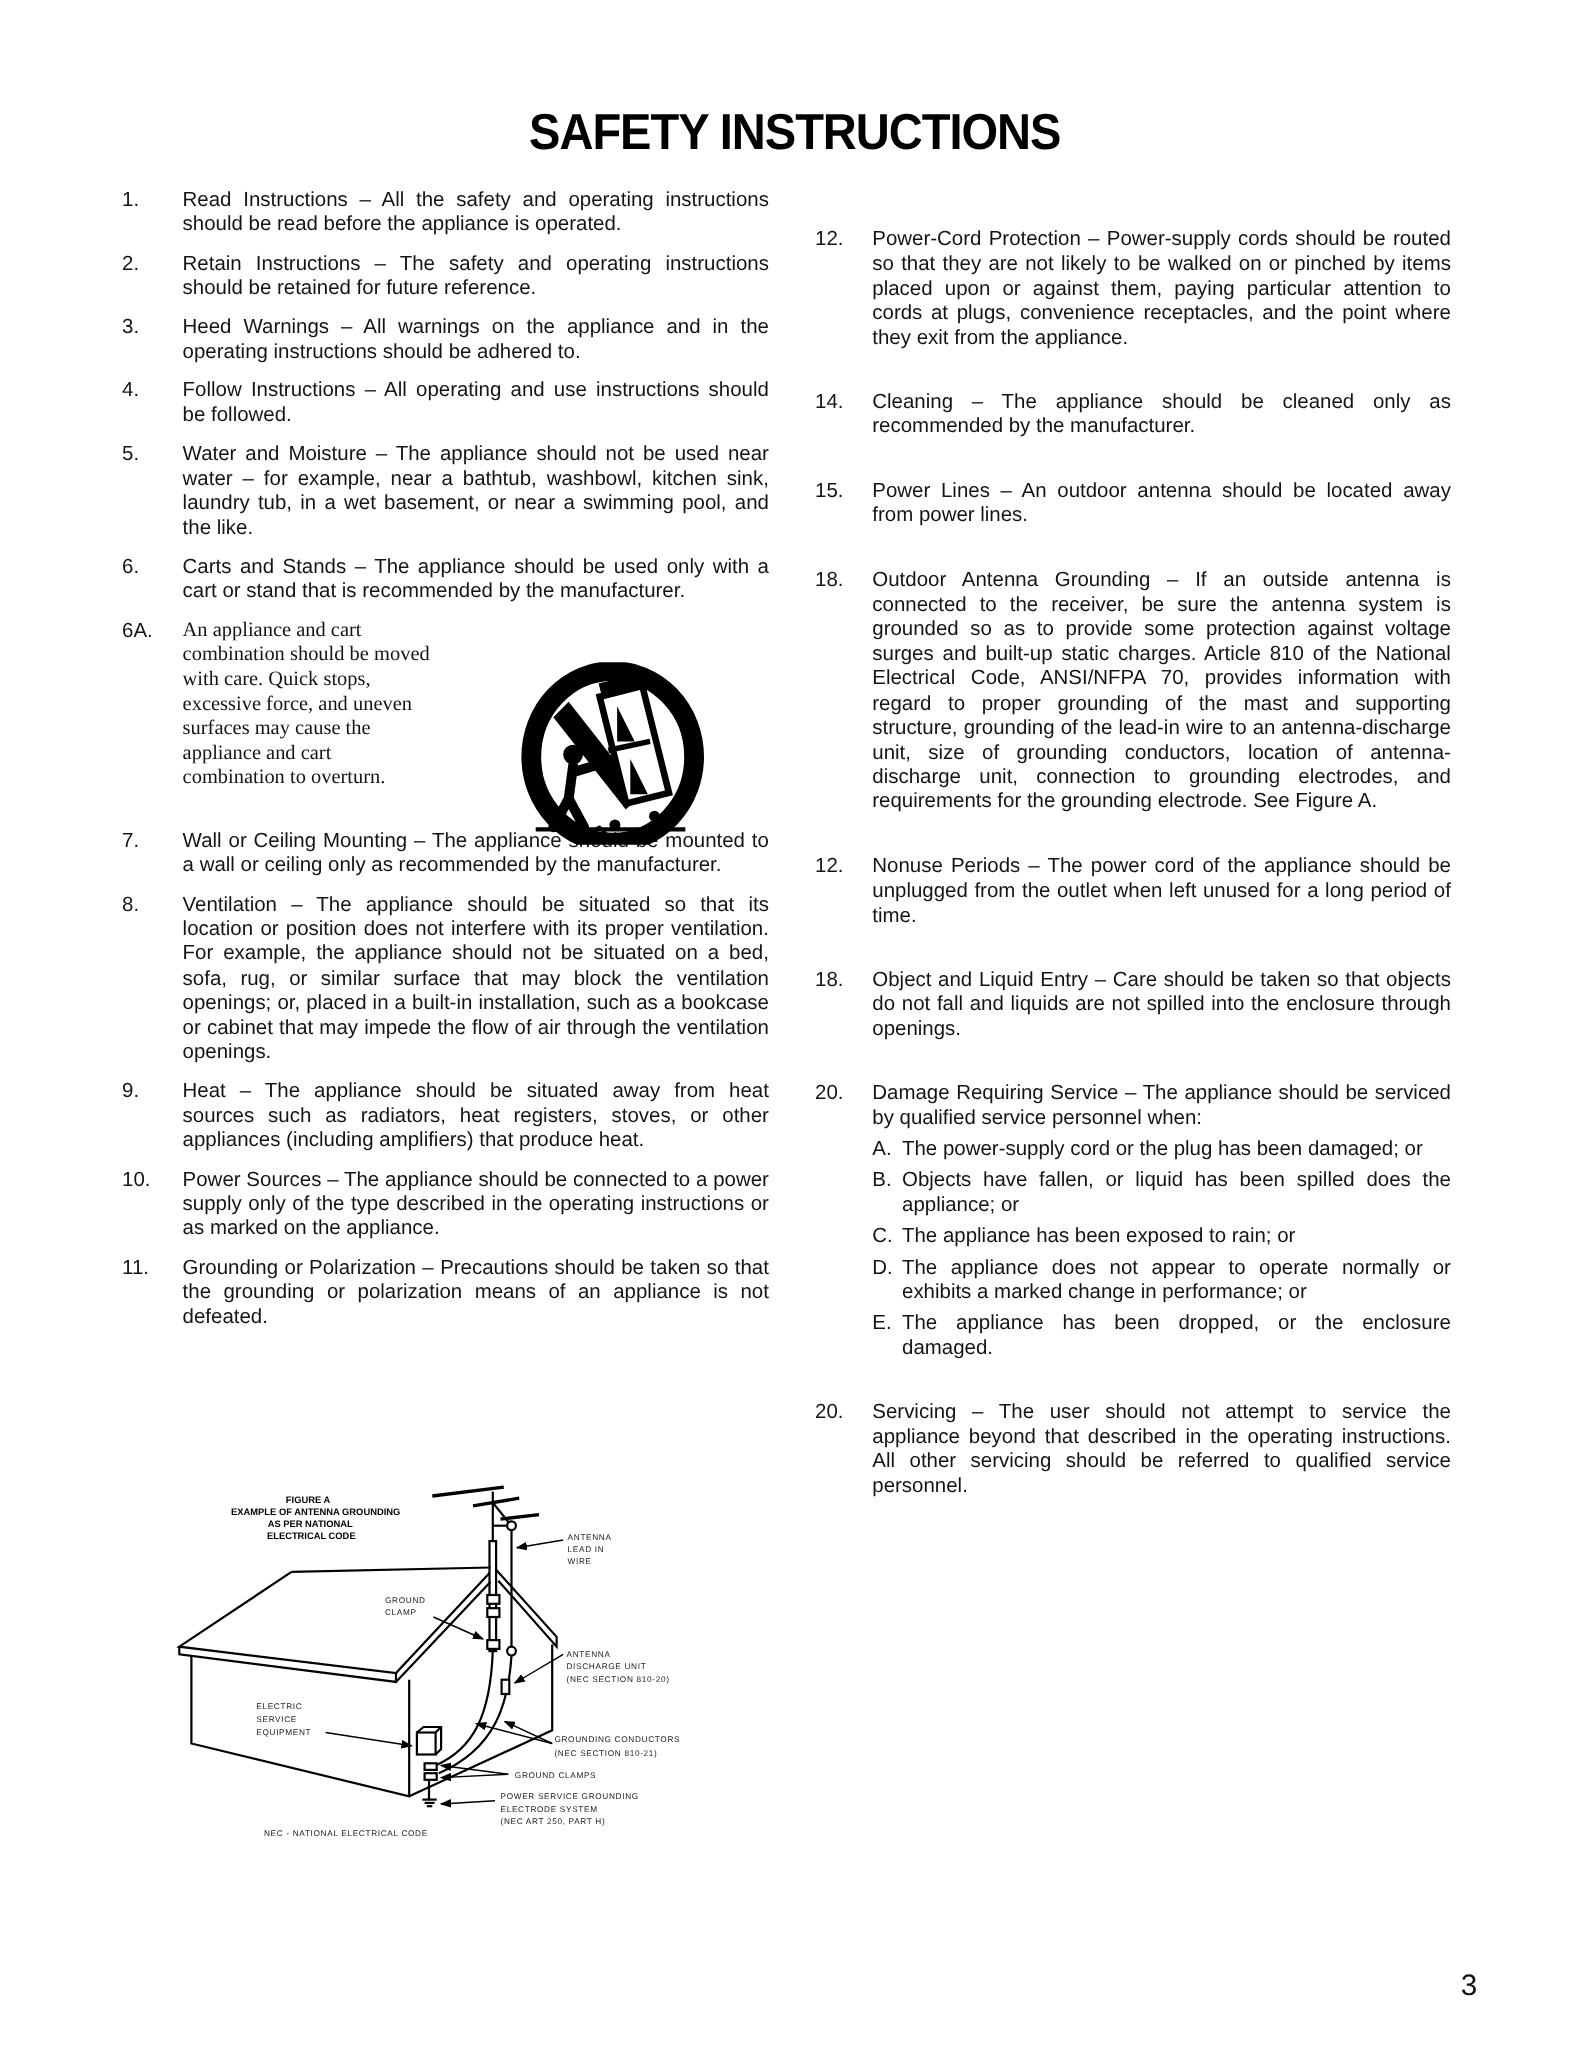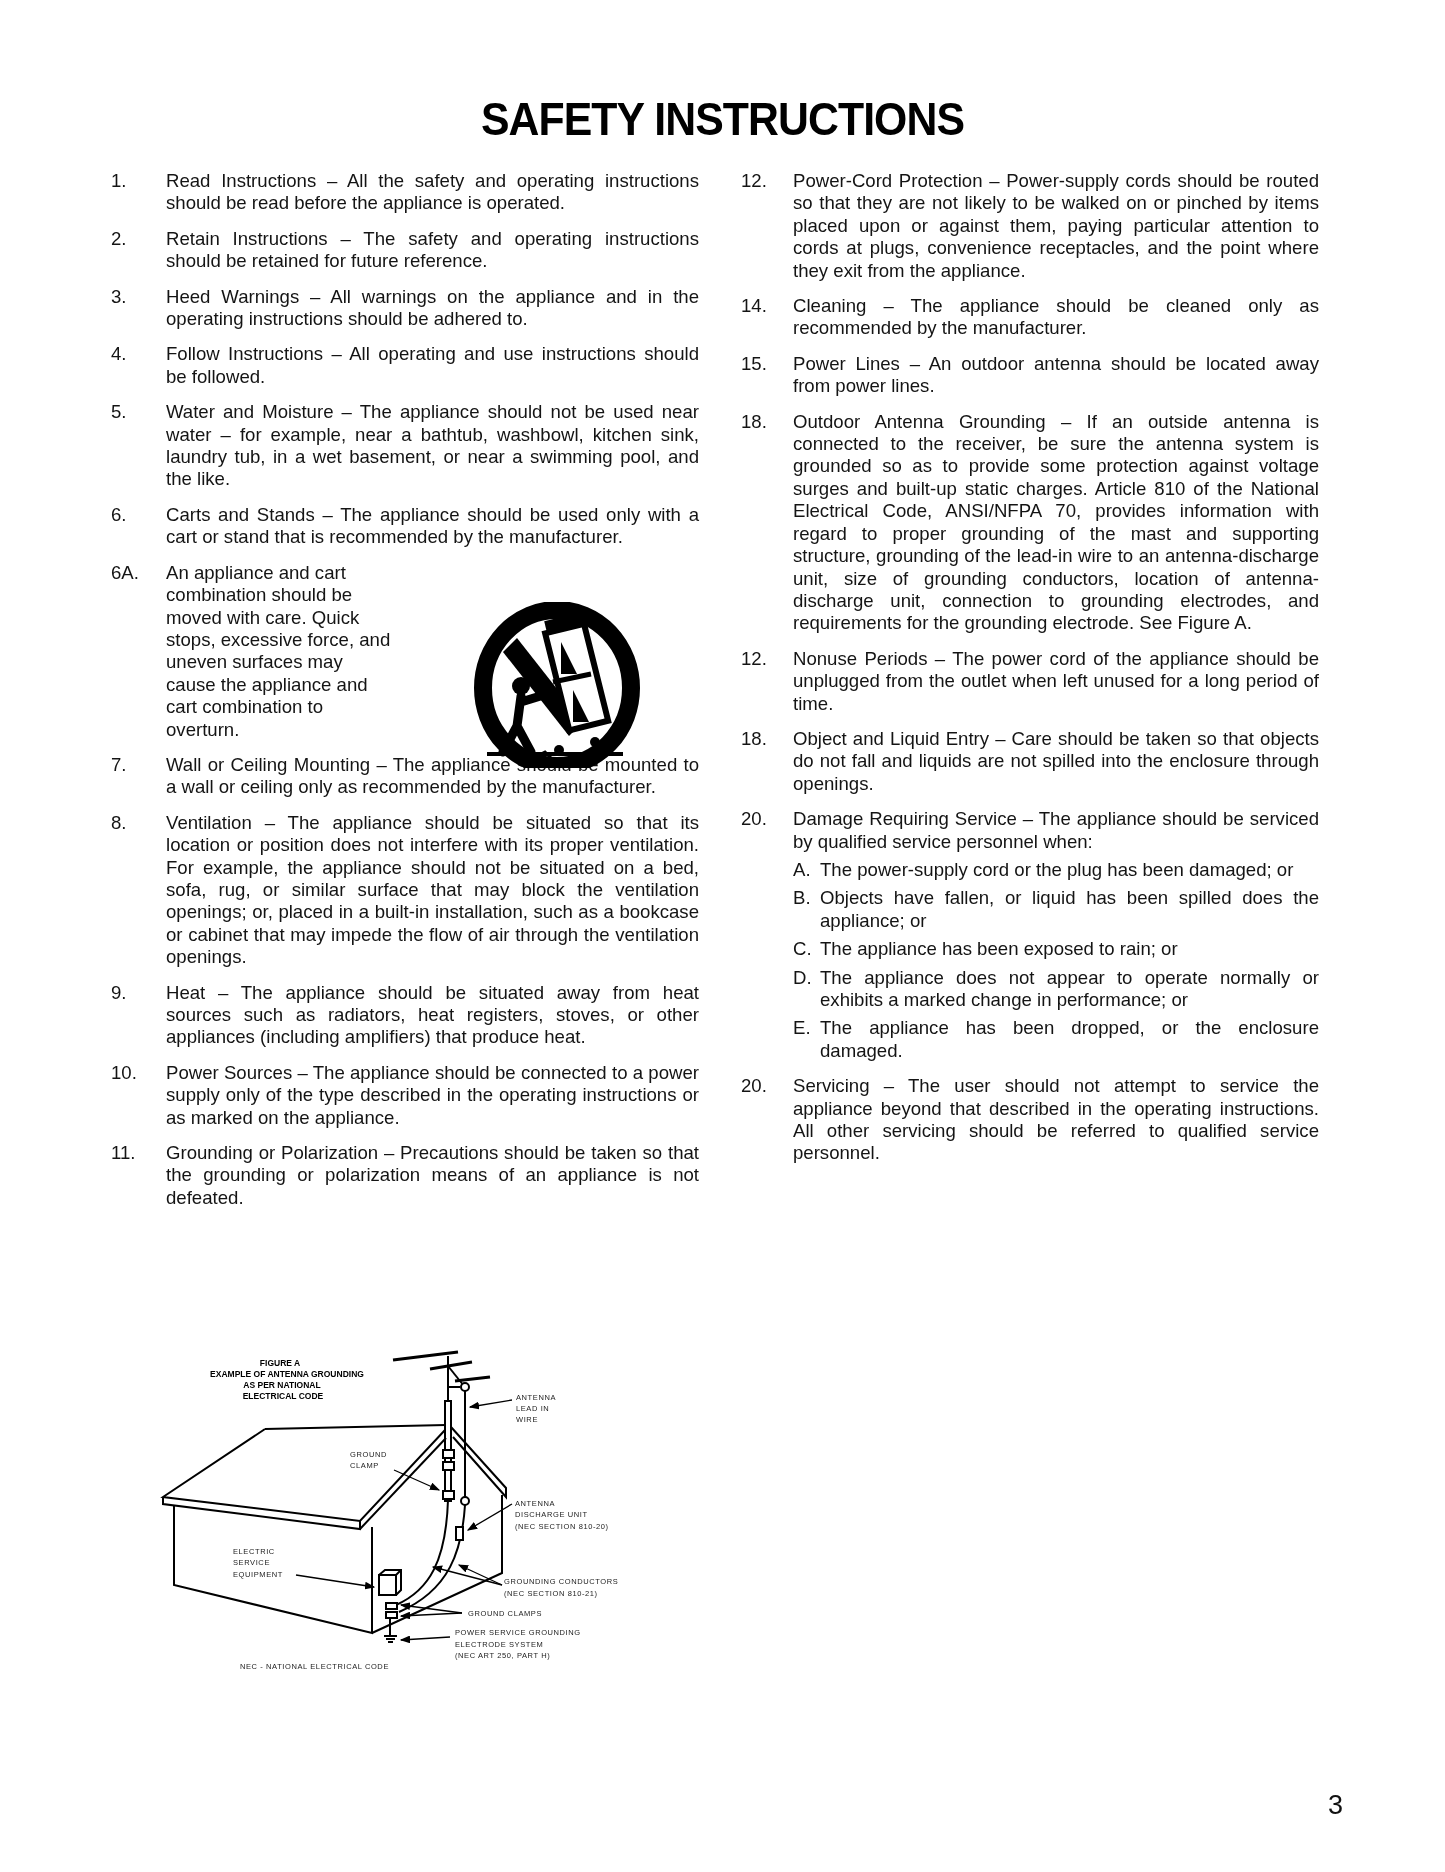--- a/index.html
+++ b/index.html
@@ -6,25 +6,25 @@
   body { width:1445px; height:1872px; position:relative; overflow:hidden;
          font-family:"Liberation Sans", sans-serif; color:#141414; }
   .title { position:absolute; left:0; width:1445px; top:92px; text-align:center;
            font-family:"Liberation Sans", sans-serif; font-weight:bold; font-size:46px;
            letter-spacing:-1px; transform:scaleX(0.93); transform-origin:center; color:#000; }
   .col { position:absolute; top:170px; }
   .col.left { left:111px; width:588px; }
   .col.right { left:741px; width:578px; }
   .item { position:relative; padding-left:55px; margin-bottom:13px;
           font-size:18.6px; line-height:22.4px; text-align:justify; }
-  .col.right .item { padding-left:52px; }
+  .col.right .item { padding-left:52px;margin-top:36px; }
   .item .num { position:absolute; left:0; top:0; }
   .item .text { display:block; }
   .item.six-a { min-height:178px; }
-  .item.six-a .text { width:230px; text-align:left; }
+  .item.six-a .text { width:230px; text-align:left;font-family:Liberation Serif, serif; }
   .cart-icon { position:absolute; left:473px; top:602px; width:168px; height:166px; }
   .sub { position:relative; padding-left:27px; margin-top:6px; }
   .sub .letter { position:absolute; left:0; top:0; }
   .sublist { margin-top:6px; }
   .figure { position:absolute; left:150px; top:1340px; width:500px; height:330px; }
   .page-number { position:absolute; left:1328px; top:1790px; font-size:27px; color:#111; }
 </style>
 </head>
 <body>
 

